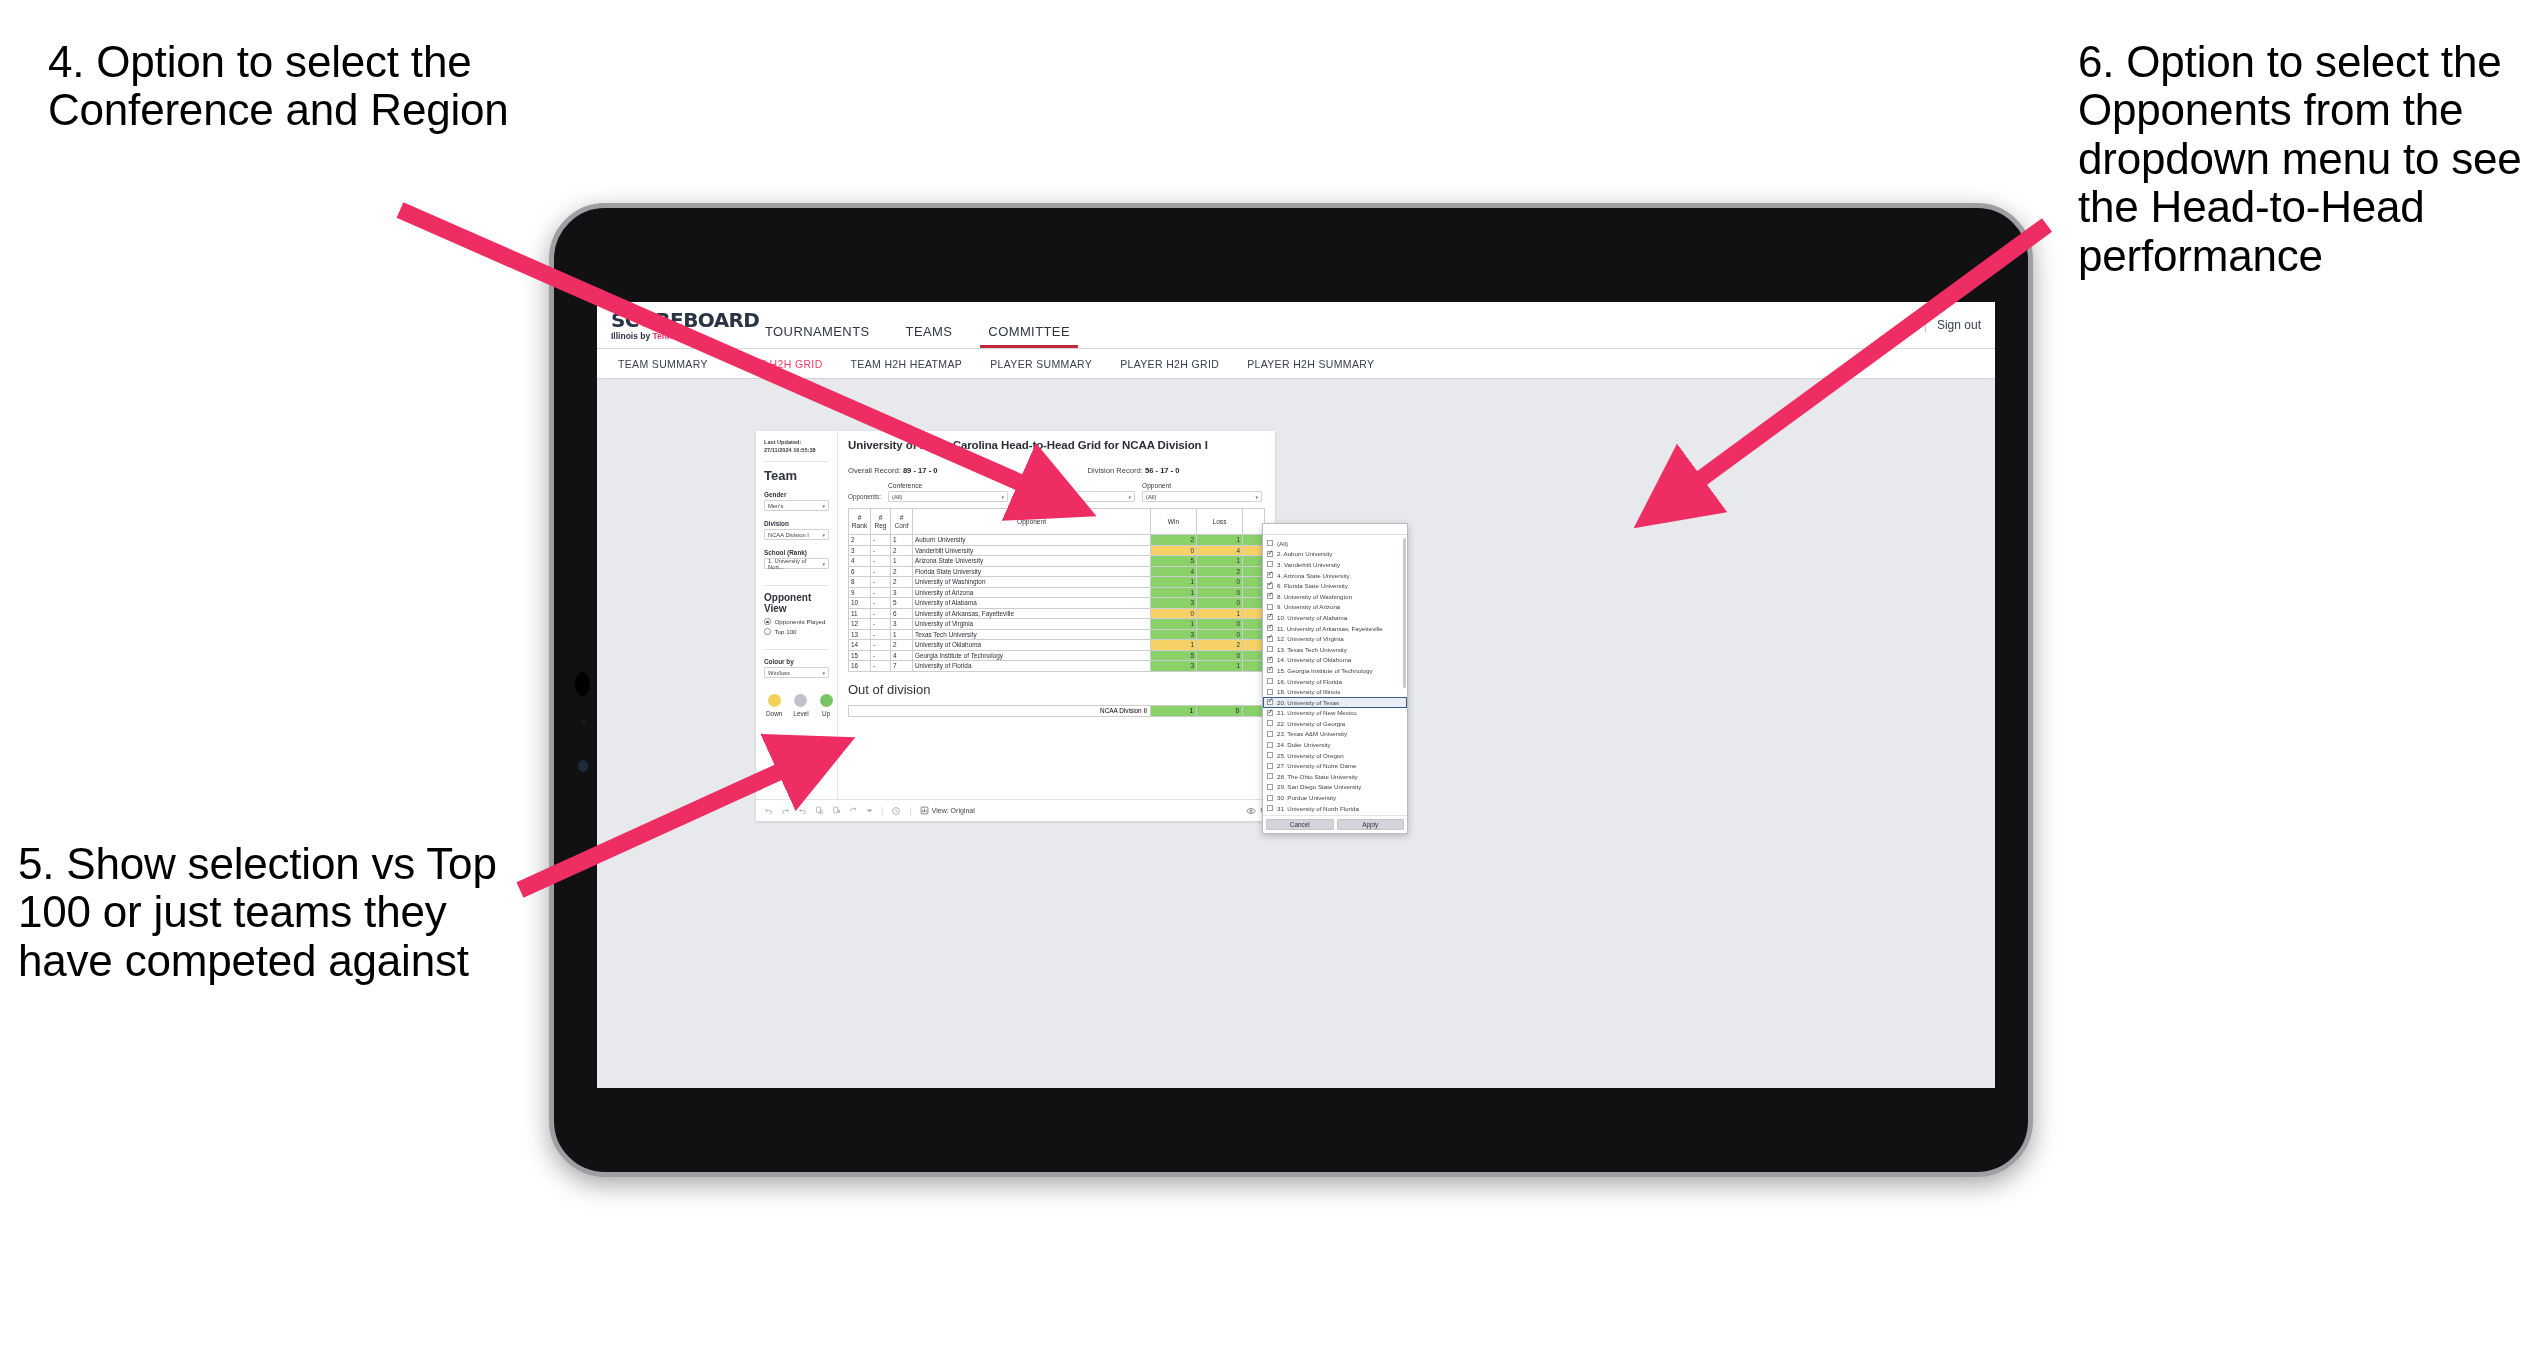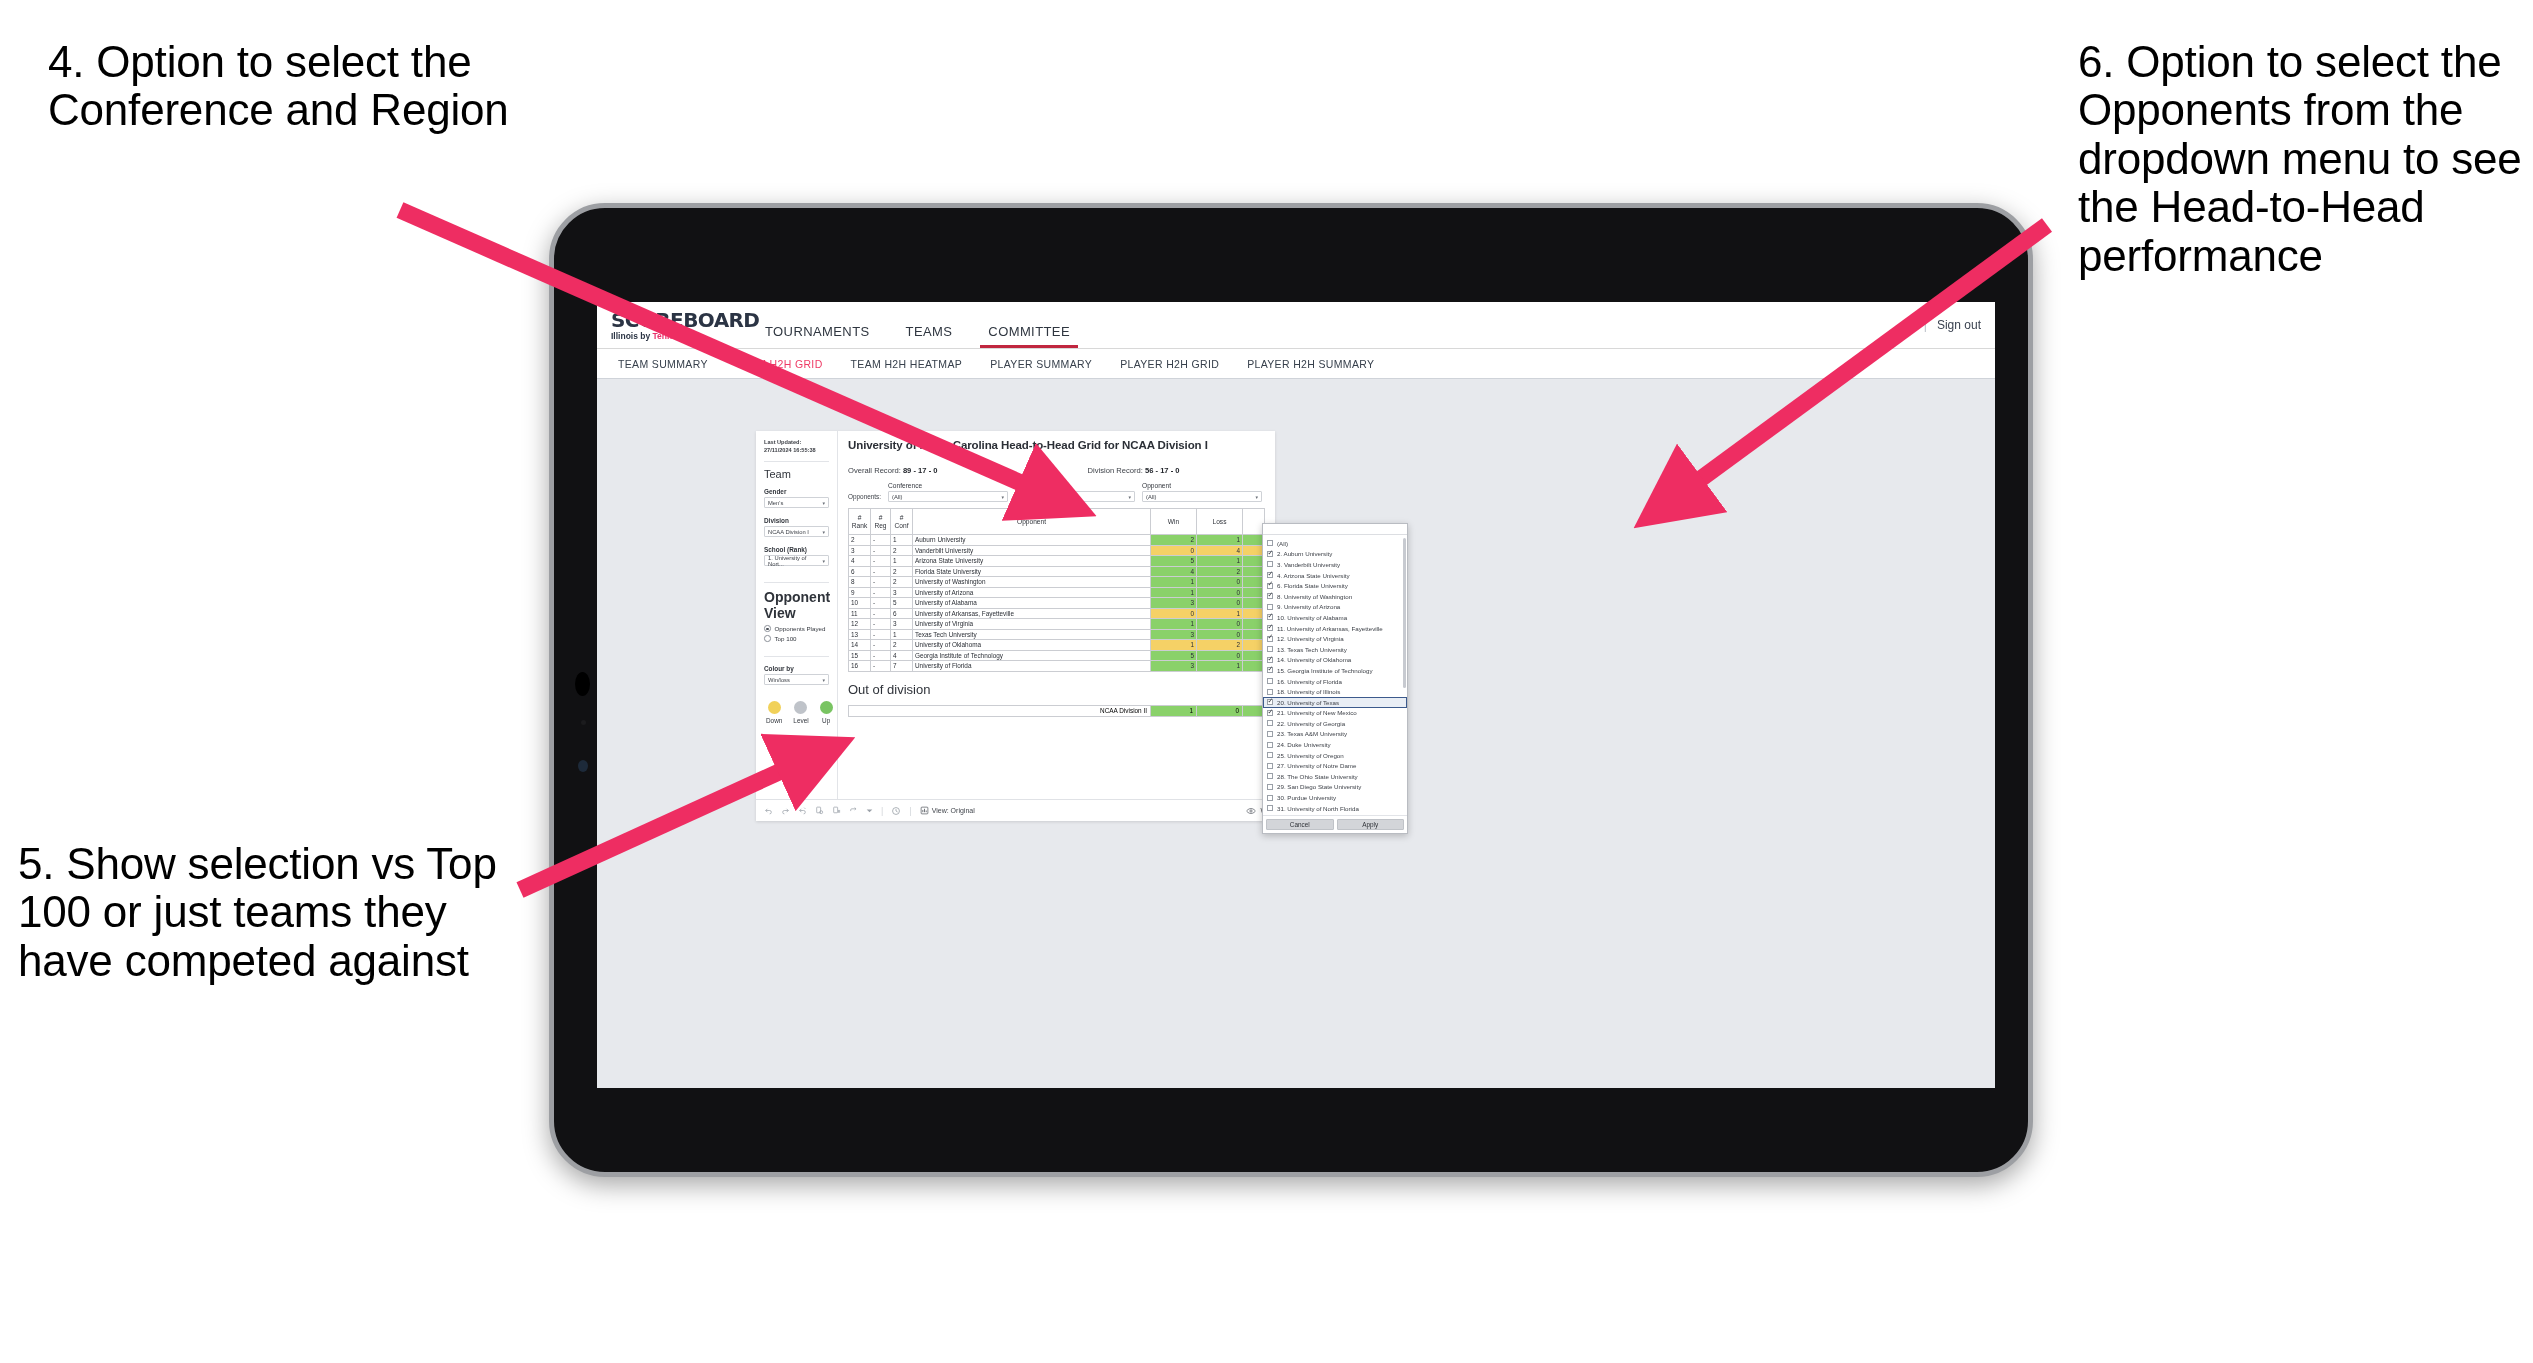--- a/index.html
+++ b/index.html
@@ -91,40 +91,40 @@
     position: absolute; left: 159px; top: 52px; width: 519px; height: 390px;
     background: #fff; box-shadow: 0 1px 3px rgba(0,0,0,.12);
     display: flex; flex-direction: column;
   }
   .viz-body { display:flex; flex: 1; min-height: 0; }
 
   
   .rail { width: 82px; border-right: 1px solid #e2e4e8; padding: 7px 8px 0 8px; position: relative; }
   .rail .updated { font-size: 5.6px; color:#3c3f45; line-height: 1.45; font-weight: 700; }
   .rail hr { border: none; border-top: 1px solid #e2e4e8; margin: 7px 0 6px 0; }
-  .rail h3 { font-size: 11px; font-weight: 400; color: #31353c; margin-bottom: 8px; }
+  .rail h3 { font-size: 13px; font-weight: 700; color: #31353c; margin-bottom: 8px; }
   .rail .flabel { font-size: 6.4px; font-weight: 700; color:#31353c; margin-bottom: 2px; }
   .rail .fgap { height: 9px; }
   .dd {
     height: 11px; border: 1px solid #cfd2d7; background:#fff; border-radius: 1px;
     display:flex; align-items:center; padding: 0 3px; font-size: 5.8px; color:#3b3f46;
     position: relative; cursor:pointer;
   }
   .dd .caret { margin-left:auto; font-size: 5px; color:#6a6f78; }
   .radio-row { display:flex; align-items:center; gap:4px; margin-top: 3px; }
   .radio {
     width: 6.5px; height:6.5px; border-radius:50%; border:1px solid #8b9098; background:#fff;
     display:inline-block; position:relative; flex: none;
   }
   .radio.on::after {
     content:''; position:absolute; left:1.2px; top:1.2px; width:2.6px; height:2.6px;
     border-radius:50%; background:#4a4f57;
   }
   .radio-row span { font-size: 6.2px; color:#33373e; }
-  .ovhead { font-size: 14px; font-weight: 700; color:#2f333a; margin-bottom: 4px; }
+  .ovhead { font-size: 10px; font-weight: 700; color:#2f333a; margin-bottom: 4px; }
   .legend { display:flex; gap: 11px; margin-top: 16px; padding-left: 2px; }
   .legend .lg { text-align:center; }
   .legend .dot { width: 13px; height:13px; border-radius:50%; margin: 0 auto 3px auto; }
   .legend .lbl { font-size: 6.4px; color:#31353c; }
 
   
   .sheet { flex: 1; padding: 8px 10px 0 10px; position: relative; min-width: 0; }
   .sheet h1 { font-size: 11.5px; font-weight: 700; color:#2b2f36; letter-spacing:-.1px; }
   .records { display:flex; margin-top: 15px; font-size: 7.6px; color:#3a3e45; }
   .records .r2 { margin-left: 150px; }

